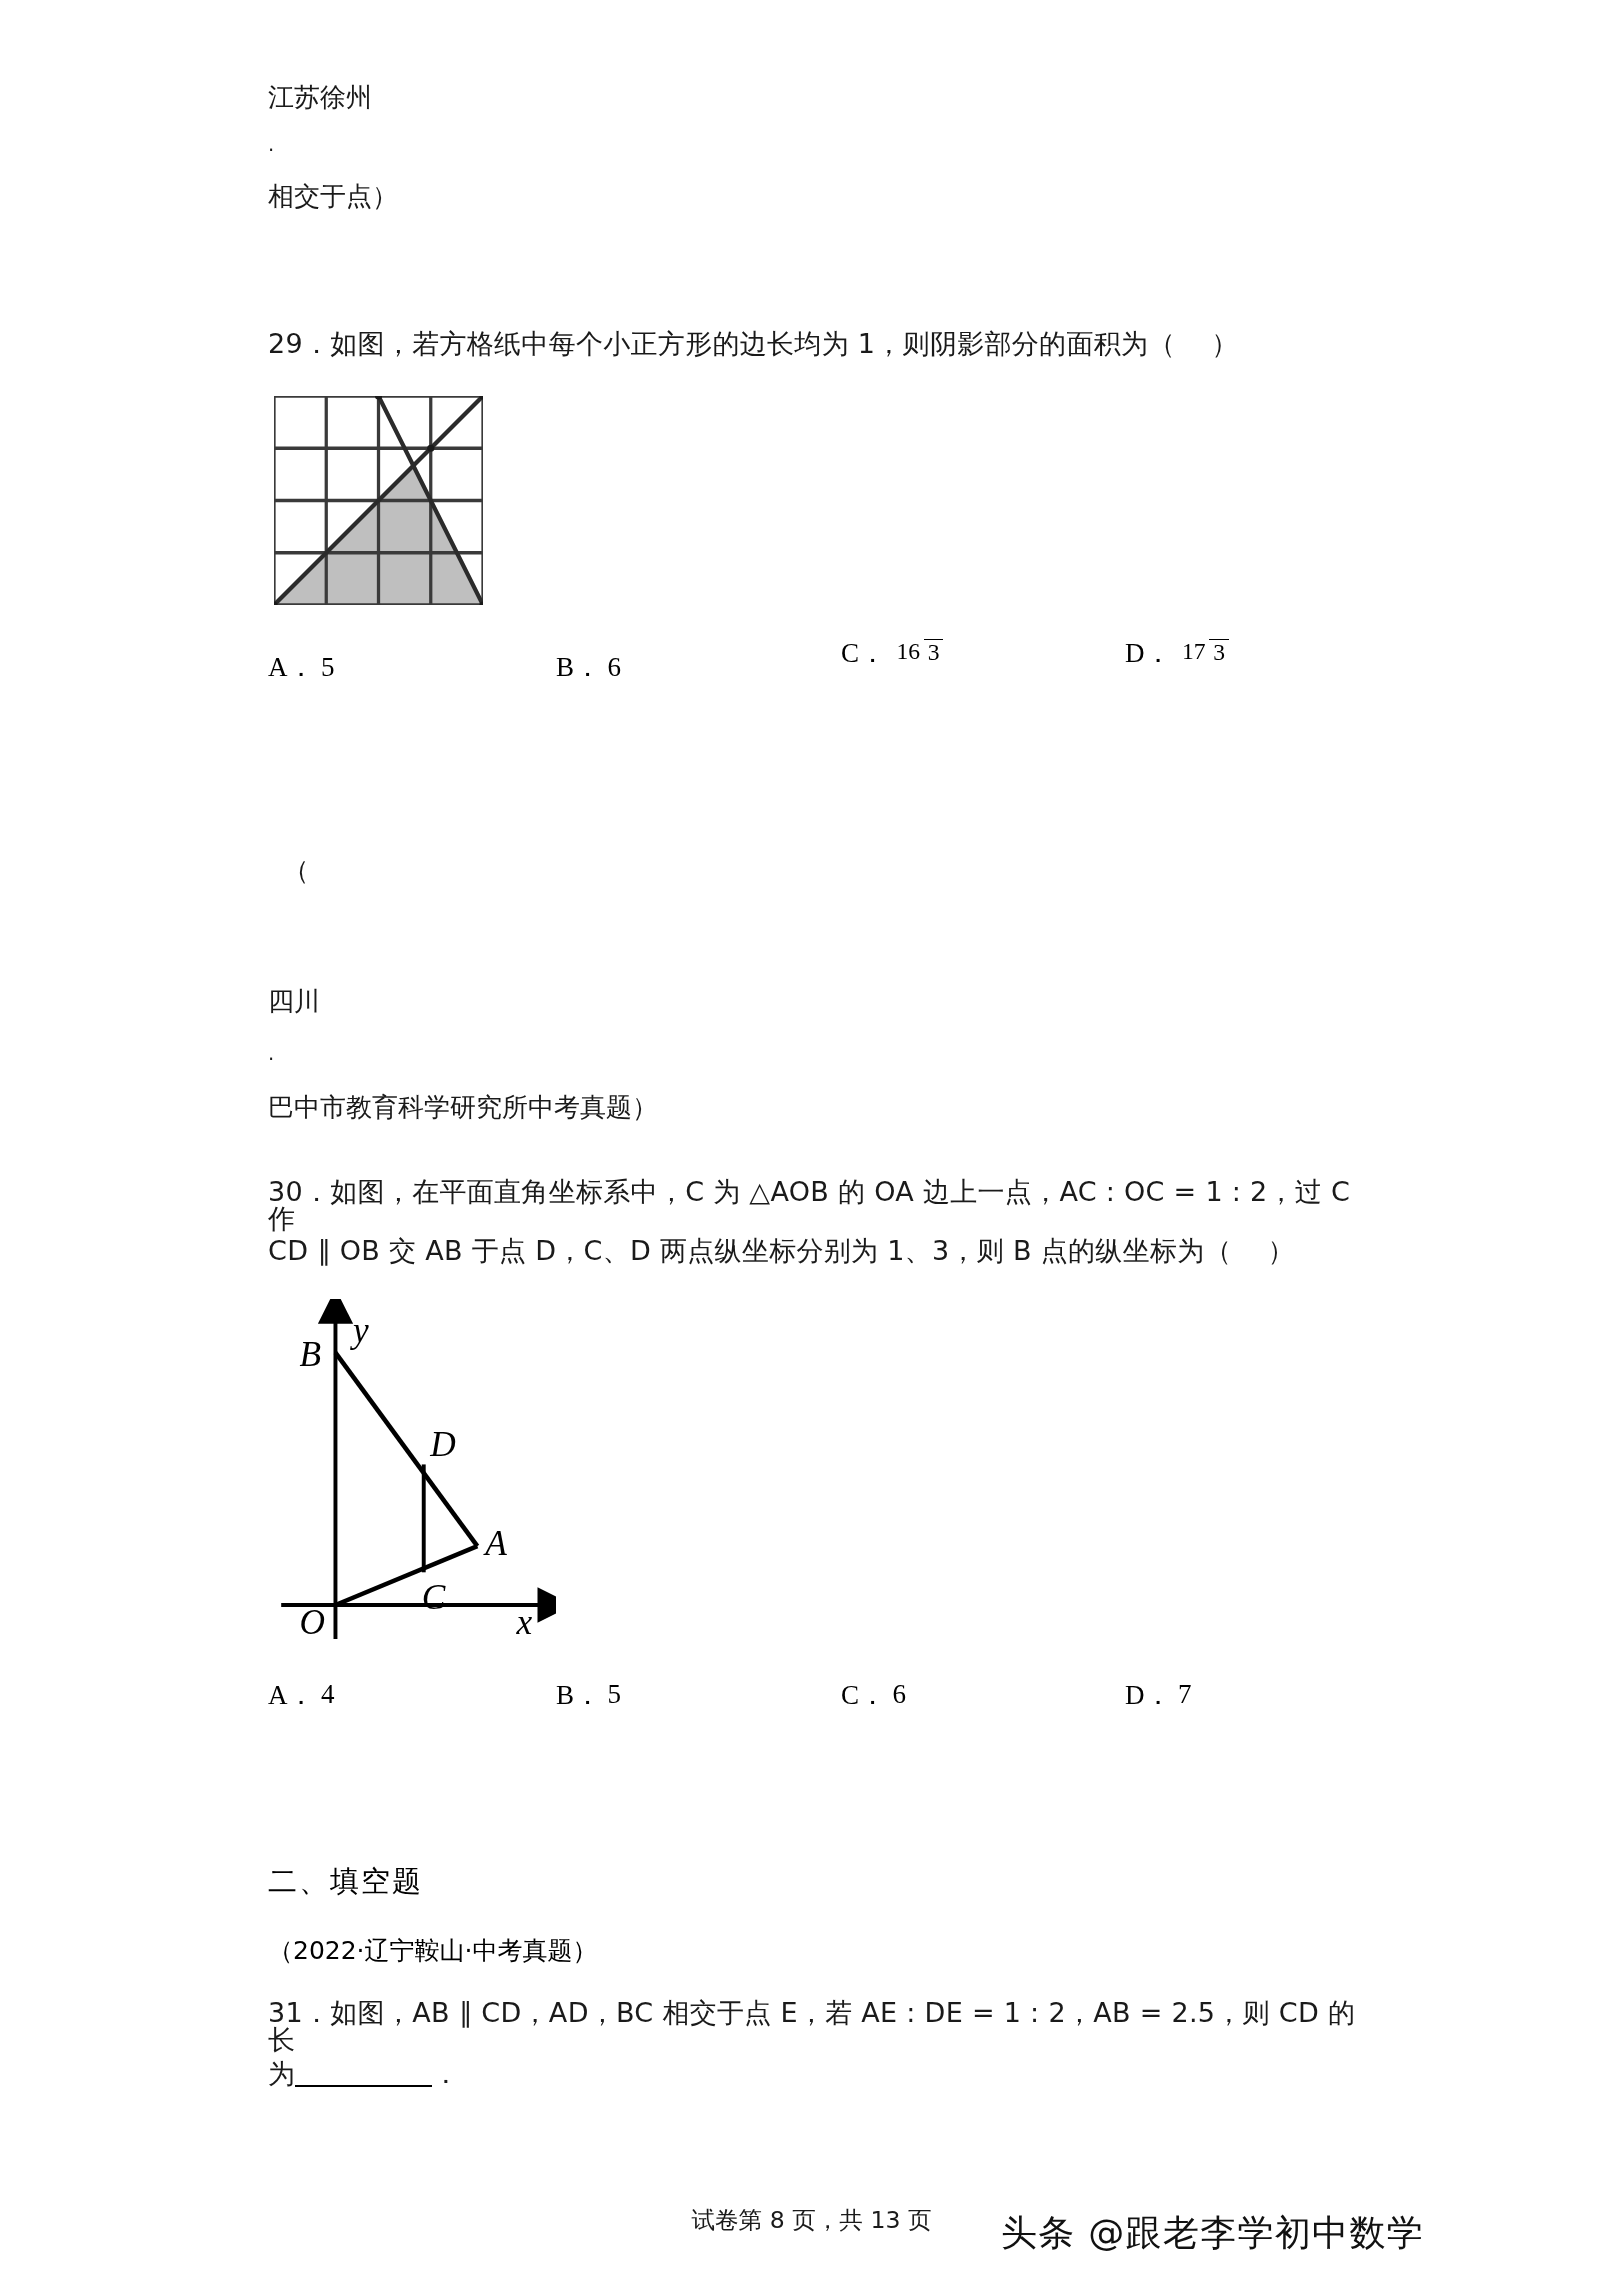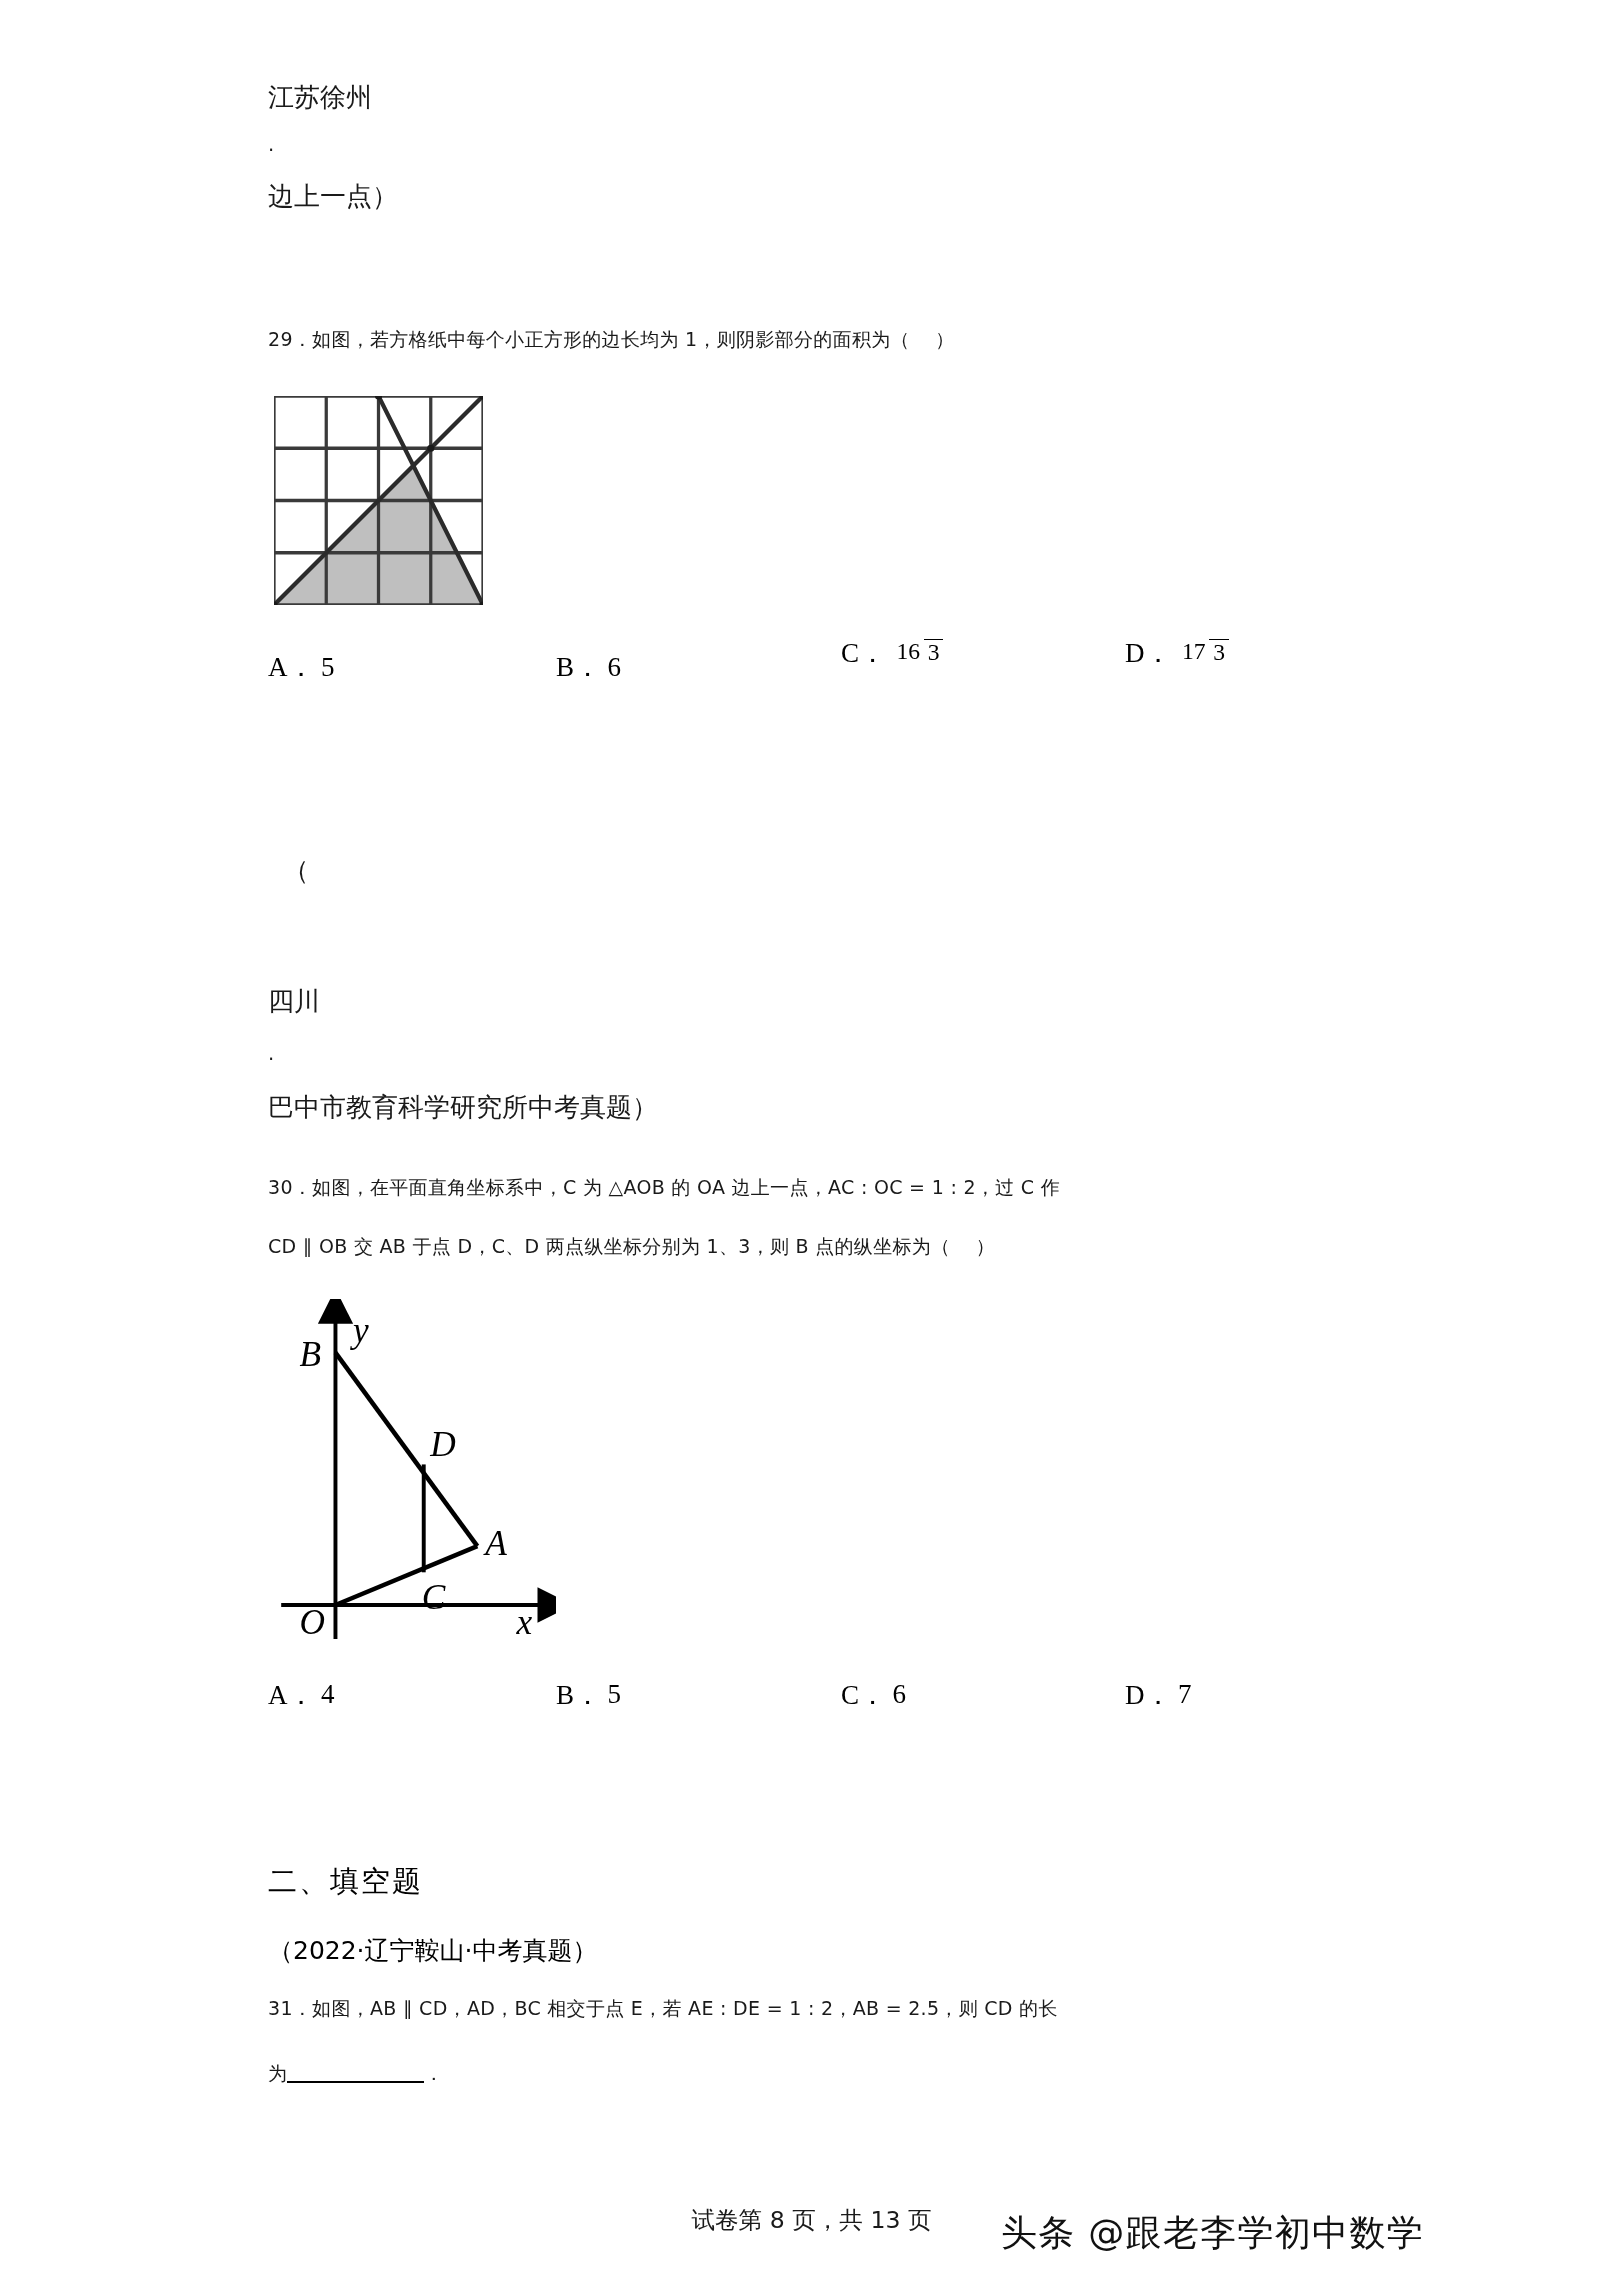--- a/index.html
+++ b/index.html
@@ -25,21 +25,21 @@
 
   
   .line {
     font-size: 26px;
     line-height: 1.0;
     white-space: pre-wrap;
     color: #1a1a1a;
   }
   .cn { font-family: "DejaVu Sans", "Liberation Sans", sans-serif; }
   .qtext {
-    font-size: 19px;
+    font-size: 27px;
     letter-spacing: 0.3px;
     font-family: "DejaVu Sans", "Liberation Sans", sans-serif;
   }
   .secthead {
     font-size: 29px;
     font-weight: normal;
     font-family: "DejaVu Sans", "Liberation Sans", sans-serif;
     letter-spacing: 2px;
   }
   .srcline {
@@ -130,21 +130,21 @@
 
 <div class="page">
 
   <div class="body-col" style="top:84px;">
     <div class="line cn">江苏徐州</div>
   </div>
   <div class="body-col" style="top:141px;">
     <div class="line cn" style="font-size:19.6px;">·</div>
   </div>
   <div class="body-col" style="top:183px;">
-    <div class="line cn">边上一点）</div>
+    <div class="line cn">相交于点）</div>
   </div>
 
   <div class="body-col" style="top:330px;">
     <div class="line qtext">29．如图，若方格纸中每个小正方形的边长均为 1，则阴影部分的面积为（    ）</div>
   </div>
 
   <div class="gridfig">
     <svg width="209" height="209" viewBox="0 0 320 320">
 
       <polygon points="0,320 320,320 213.33,106.67" fill="#bfbfbf" stroke="none"></polygon>

